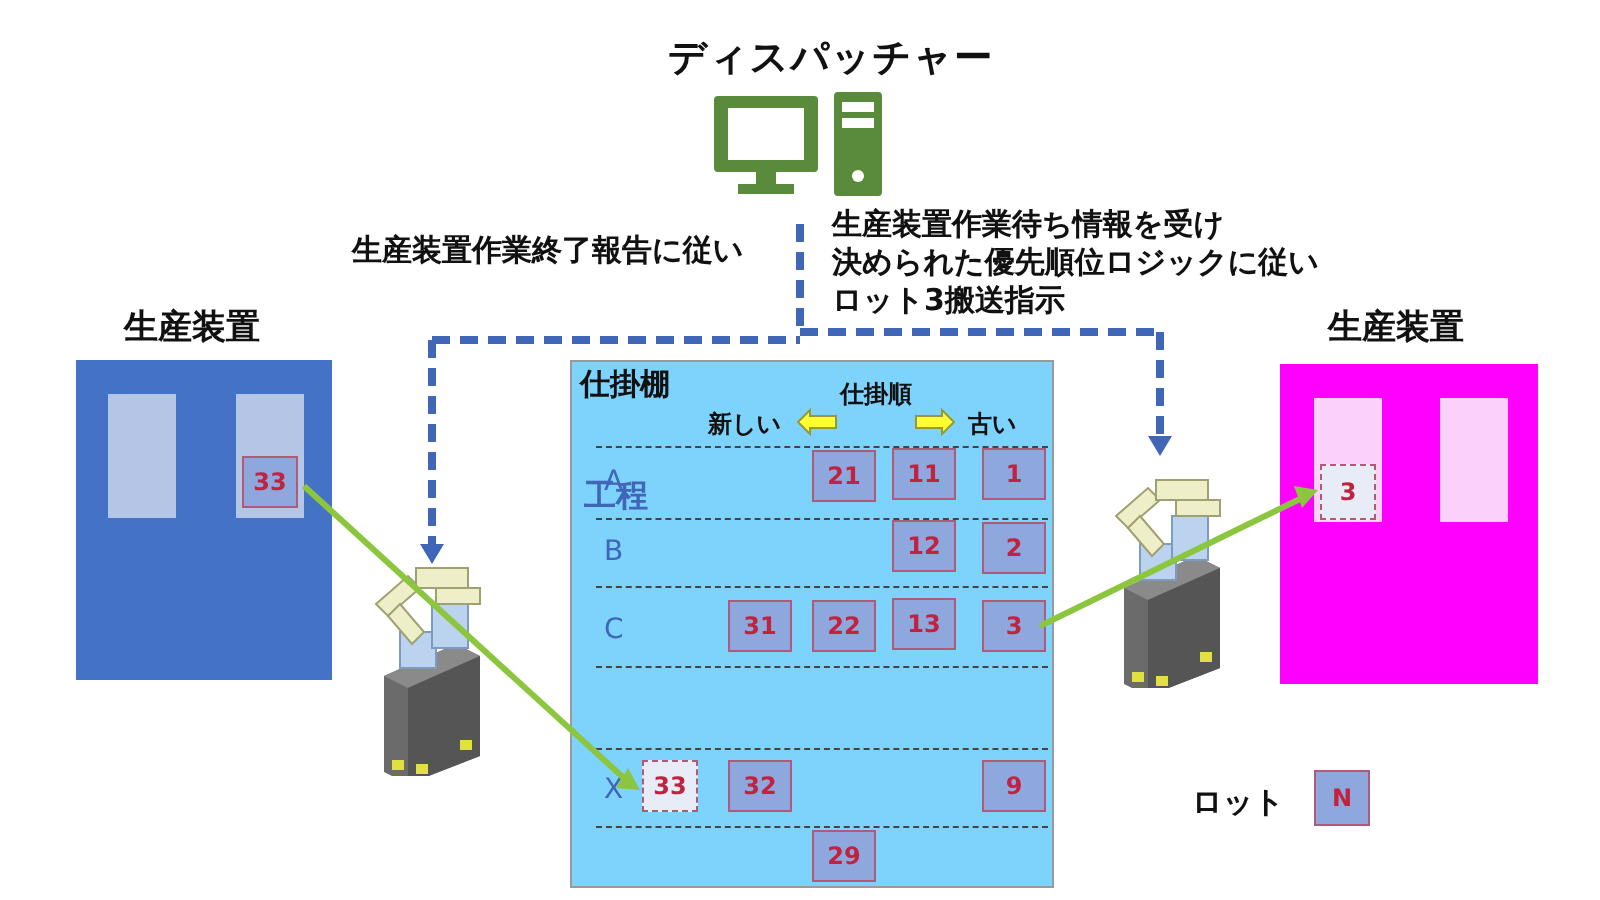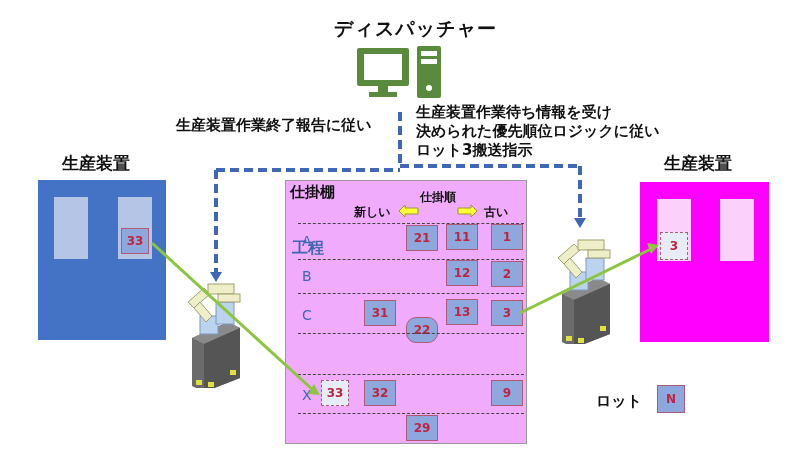--- a/index.html
+++ b/index.html
@@ -6,21 +6,21 @@
   body { width:800px; height:450px; position:relative; overflow:hidden;
          font-family:"DejaVu Sans", sans-serif; color:#111; }
   .abs { position:absolute; }
   .title { font-size:19px; font-weight:bold; letter-spacing:1px; }
   .label { font-size:15px; font-weight:bold; line-height:19px; white-space:nowrap; }
   .equip-title { font-size:17px; font-weight:bold;text-align:center; }
   svg.overlay { position:absolute; left:0; top:0; }
   .lot { position:absolute; width:32px; height:26px; background:#8ea7dc; border:1px solid #b05a7a;
          color:#c0233f; font-size:12px; font-weight:bold; display:flex; align-items:center; justify-content:center; box-sizing:border-box; }
   .lot.ghost { background:#e7ecf6; border:1px dashed #b05a7a; }
-  .shelf { position:absolute; left:285px; top:180px; width:242px; height:264px; background:#f0abfc; border:1px solid #9a9a9a; box-sizing:border-box; }
+  .shelf { position:absolute; left:285px; top:180px; width:242px; height:264px; background:#7dd3fc; border:1px solid #9a9a9a; box-sizing:border-box; }
   .shelf-title { position:absolute; left:4px; top:2px; font-size:15px; font-weight:bold; }
   .proc-head { position:absolute; left:6px; top:27px; font-size:16px; font-weight:bold; color:#3f66b7;margin-top:30px; }
   .proc { position:absolute; font-size:14px; color:#3f66b7; }
   .dash { position:absolute; left:12px; width:226px; border-top:1px dashed #444; }
   .small { font-size:12px; font-weight:bold; }
 </style>
 </head>
 <body>
 
 <div class="abs title" style="left:334px;top:16px;">ディスパッチャー</div>
@@ -90,21 +90,21 @@
   <div class="lot" style="left:205px;top:43px;">1</div>
 
   <div class="dash" style="top:78px;"></div>
   <div class="proc" style="left:16px;top:87px;">B</div>
   <div class="lot" style="left:160px;top:79px;">12</div>
   <div class="lot" style="left:205px;top:80px;">2</div>
 
   <div class="dash" style="top:112px;"></div>
   <div class="proc" style="left:16px;top:126px;">C</div>
   <div class="lot" style="left:78px;top:119px;">31</div>
-  <div class="lot" style="left:120px;top:136px;border-radius:10px;">22</div>
+  <div class="lot" style="left:120px;top:119px;">22</div>
   <div class="lot" style="left:160px;top:118px;">13</div>
   <div class="lot" style="left:205px;top:119px;">3</div>
 
   <div class="dash" style="top:152px;"></div>
   <div class="dash" style="top:193px;"></div>
   <div class="proc" style="left:16px;top:206px;">X</div>
   <div class="lot ghost" style="left:35px;top:199px;width:28px;">33</div>
   <div class="lot" style="left:78px;top:199px;">32</div>
   <div class="lot" style="left:120px;top:199px;margin-top:35px;">29</div>
   <div class="lot" style="left:205px;top:199px;">9</div>

